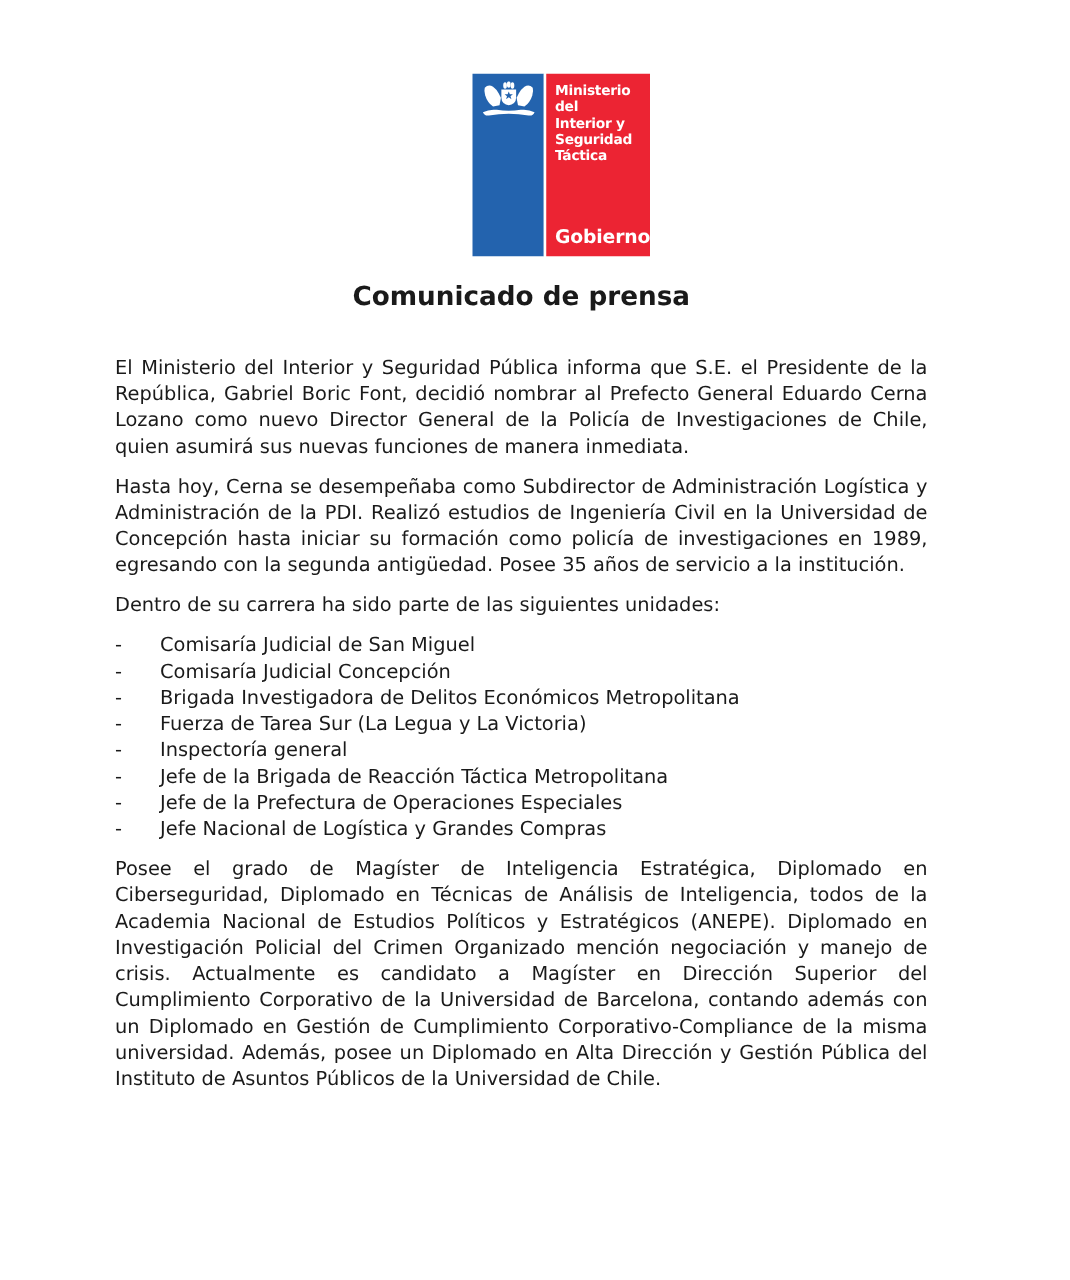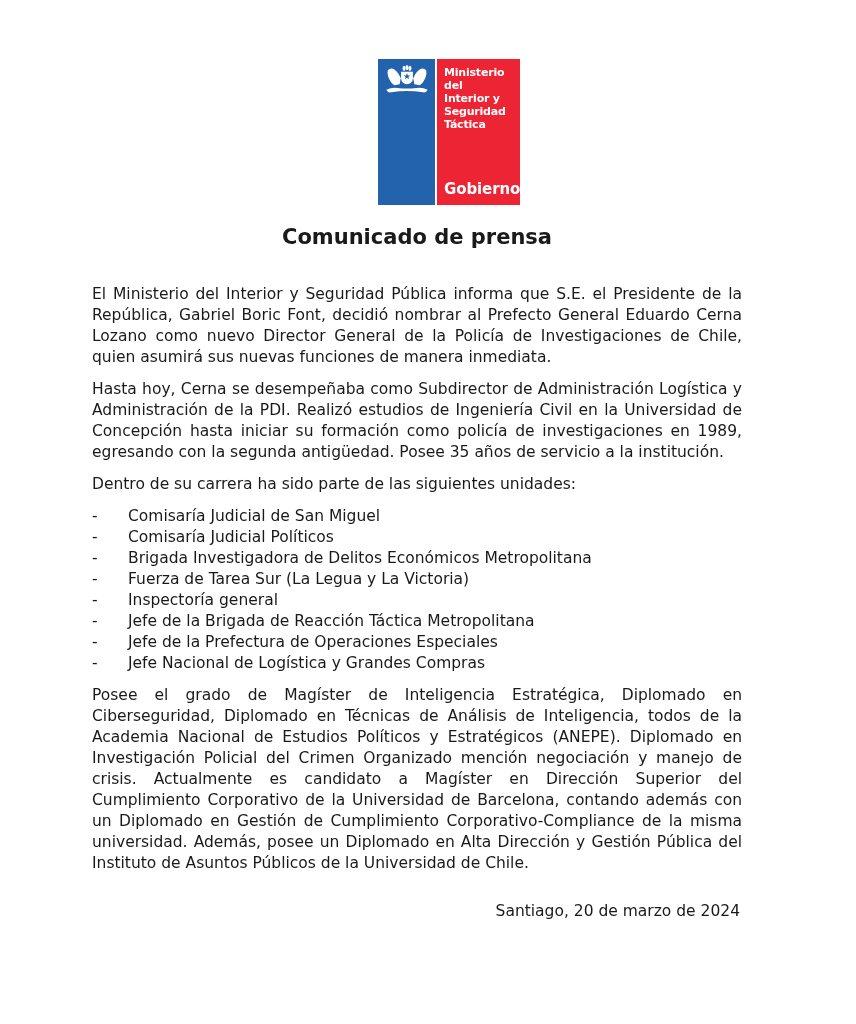--- a/index.html
+++ b/index.html
@@ -144,27 +144,26 @@
 
   <div class="doc-title">Comunicado de prensa</div>
 
   <div class="content">
     <p class="para">El Ministerio del Interior y Seguridad Pública informa que S.E. el Presidente de la República, Gabriel Boric Font, decidió nombrar al Prefecto General Eduardo Cerna Lozano como nuevo Director General de la Policía de Investigaciones de Chile, quien asumirá sus nuevas funciones de manera inmediata.</p>
     <p class="para">Hasta hoy, Cerna se desempeñaba como Subdirector de Administración Logística y Administración de la PDI. Realizó estudios de Ingeniería Civil en la Universidad de Concepción hasta iniciar su formación como policía de investigaciones en 1989, egresando con la segunda antigüedad. Posee 35 años de servicio a la institución.</p>
     <p class="para no-justify">Dentro de su carrera ha sido parte de las siguientes unidades:</p>
 
     <div class="units-list">
       <div class="unit-item"><span class="unit-marker">-</span><span>Comisaría Judicial de San Miguel</span></div>
-      <div class="unit-item"><span class="unit-marker">-</span><span>Comisaría Judicial Políticos</span></div>
+      <div class="unit-item"><span class="unit-marker">-</span><span>Comisaría Judicial Concepción</span></div>
       <div class="unit-item"><span class="unit-marker">-</span><span>Brigada Investigadora de Delitos Económicos Metropolitana</span></div>
       <div class="unit-item"><span class="unit-marker">-</span><span>Fuerza de Tarea Sur (La Legua y La Victoria)</span></div>
       <div class="unit-item"><span class="unit-marker">-</span><span>Inspectoría general</span></div>
       <div class="unit-item"><span class="unit-marker">-</span><span>Jefe de la Brigada de Reacción Táctica Metropolitana</span></div>
       <div class="unit-item"><span class="unit-marker">-</span><span>Jefe de la Prefectura de Operaciones Especiales</span></div>
       <div class="unit-item"><span class="unit-marker">-</span><span>Jefe Nacional de Logística y Grandes Compras</span></div>
     </div>
 
     <p class="para">Posee el grado de Magíster de Inteligencia Estratégica, Diplomado en Ciberseguridad, Diplomado en Técnicas de Análisis de Inteligencia, todos de la Academia Nacional de Estudios Políticos y Estratégicos (ANEPE). Diplomado en Investigación Policial del Crimen Organizado mención negociación y manejo de crisis. Actualmente es candidato a Magíster en Dirección Superior del Cumplimiento Corporativo de la Universidad de Barcelona, contando además con un Diplomado en Gestión de Cumplimiento Corporativo-Compliance de la misma universidad. Además, posee un Diplomado en Alta Dirección y Gestión Pública del Instituto de Asuntos Públicos de la Universidad de Chile.</p>
 
-    <div class="dateline">Santiago, 20 de marzo de 2024</div>
   </div>
 
 </div>
 
 </body></html>

